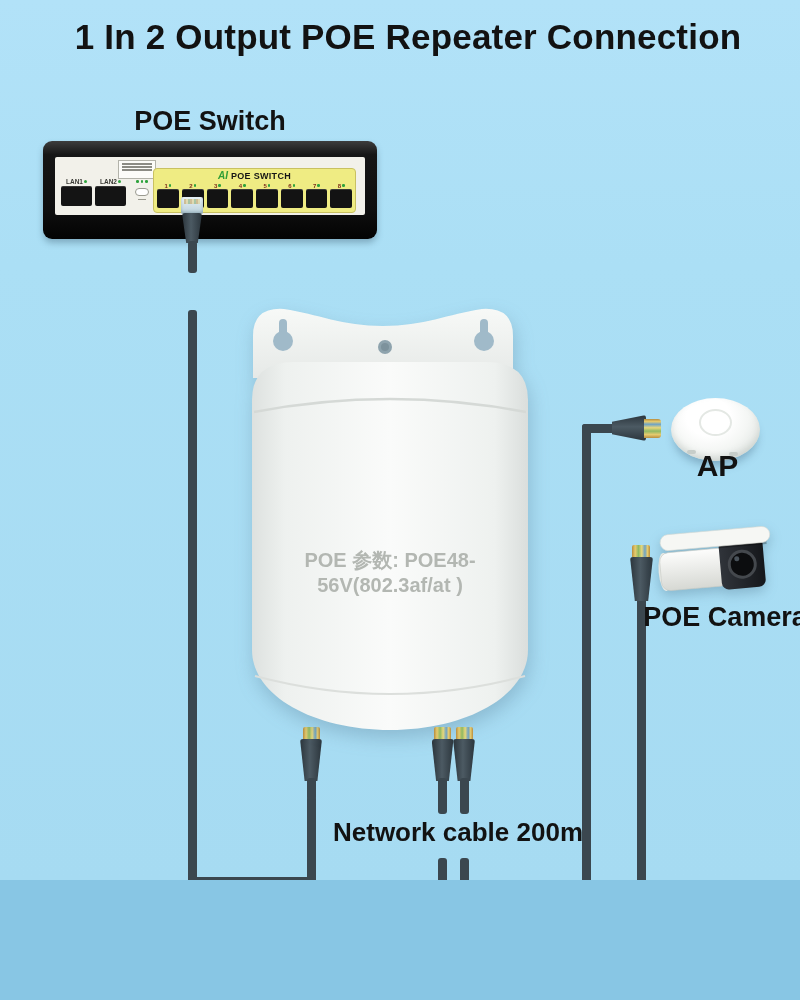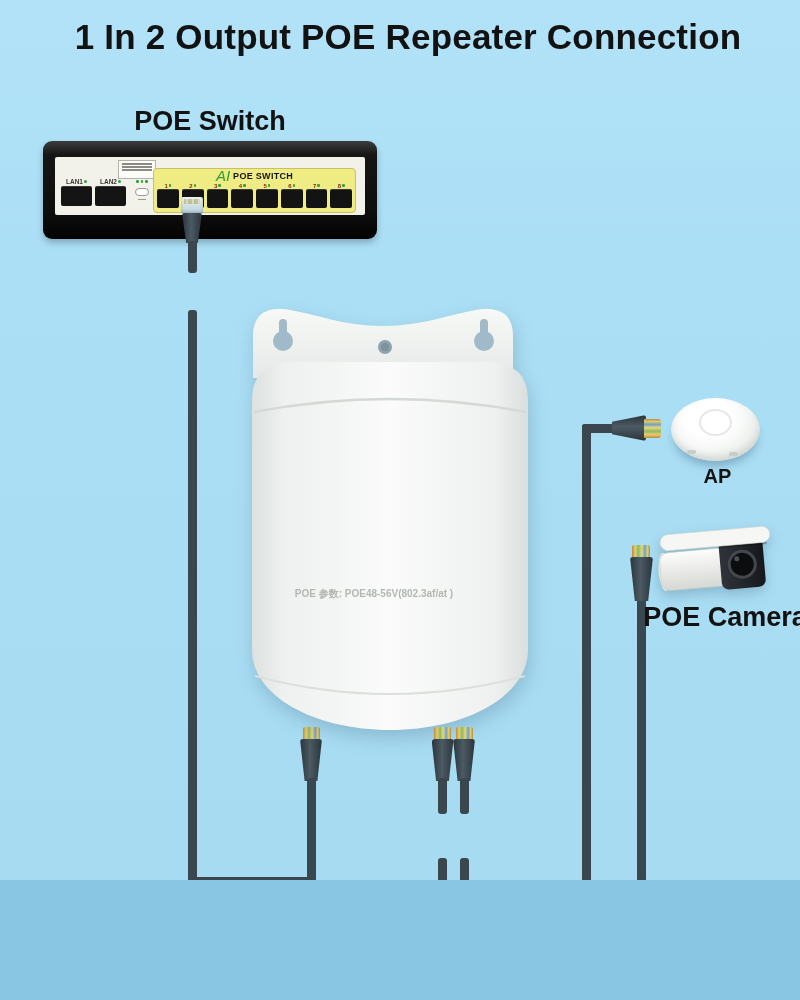--- a/index.html
+++ b/index.html
@@ -28,21 +28,21 @@
   .lan .t{font-size:6.5px;font-weight:bold;color:#3a3a35;height:8px;display:flex;align-items:center;justify-content:center;gap:1px;}
   .led{display:inline-block;width:3px;height:3px;border-radius:50%;background:#2ea33c;}
   .jack{margin-top:1px;height:20px;background:#141414;border-radius:2px;box-shadow:inset 0 1px 0 rgba(255,255,255,.14);}
   .mid{position:absolute;left:77px;top:23px;width:20px;}
   .mid .dots{display:flex;justify-content:center;gap:2px;}
   .mid .dots i{width:2.5px;height:2.5px;border-radius:50%;background:#2ea33c;}
   .mid .oval{width:12px;height:6px;border:1px solid #9a9a90;border-radius:4px;background:#fff;margin:5px auto 0;}
   .mid .bar{width:8px;height:1.5px;background:#9a9a90;margin:3px auto 0;}
   .panel{position:absolute;left:98px;top:11px;width:201px;height:43px;background:#efec83;border:1px solid #c9c161;border-radius:4px;}
   .panel-title{height:11px;margin-top:1px;display:flex;justify-content:center;align-items:center;gap:3px;}
-  .panel-title .ai{color:#2f9e35;font-style:italic;font-weight:normal;font-size:15px;}
+  .panel-title .ai{color:#2f9e35;font-style:italic;font-weight:bold;font-size:10px;}
   .panel-title .pt{color:#151515;font-weight:bold;font-size:9px;letter-spacing:.3px;}
   .ports-row{position:absolute;left:3px;right:3px;top:13px;display:flex;gap:3px;}
   .pslot{flex:1;}
   .pnum{font-size:6px;font-weight:bold;color:#7c2c1a;height:7px;display:flex;align-items:center;justify-content:center;gap:1px;}
   .pnum .led{width:2.5px;height:2.5px;}
   .pjack{height:19px;background:#131313;border-radius:2px;box-shadow:inset 0 1px 0 rgba(255,255,255,.16);}
 
   
   .cable{position:absolute;background:#3b474f;border-radius:3px;}
   .rj-pins{position:absolute;border-radius:2px 2px 0 0;
@@ -59,29 +59,29 @@
     background:repeating-linear-gradient(90deg,#c49a4e 0 2px,#e3cf82 2px 4px,#7da86a 4px 6px);}
 
   .cable100-label{top:274px;left:30px;width:354px;font-size:26px;}
   .cable200-label{top:817px;left:280px;width:356px;font-size:26px;}
 
   
   .repeater-svg{position:absolute;left:240px;top:298px;width:300px;height:450px;
     filter:drop-shadow(2px 8px 9px rgba(70,100,125,.28));}
   .rep-name{top:477px;left:240px;width:300px;font-size:29px;letter-spacing:1px;
     color:#c6c9c5;text-shadow:0 1px 0 #ffffff;}
-  .rep-spec{top:547px;left:224px;width:300px;font-size:10px;font-weight:bold;color:#b3b7b2;margin-top:40px;}
+  .rep-spec{top:547px;left:240px;width:300px;font-size:20px;font-weight:bold;color:#b3b7b2;}
 
   
   .ap{position:absolute;left:671px;top:398px;width:89px;height:63px;border-radius:50%;
     background:radial-gradient(ellipse at 42% 30%,#ffffff 30%,#f4f6f4 55%,#e3e7e4 78%,#d2d7d4 100%);
     box-shadow:0 8px 9px -3px rgba(60,95,120,.38),inset 0 -4px 6px rgba(150,160,155,.28);}
   .ap-ring{position:absolute;left:28px;top:11px;width:29px;height:23px;border:2px solid #e4e8e4;border-radius:50%;}
   .ap-notch{position:absolute;width:9px;height:4px;background:#c7cdc9;border-radius:2px;}
-  .ap-label{top:465px;left:655px;width:125px;font-size:20px;}
+  .ap-label{top:449px;left:655px;width:125px;font-size:30px;}
 
   
   .camera-svg{position:absolute;left:650px;top:518px;width:145px;height:88px;
     filter:drop-shadow(0 5px 6px rgba(60,95,120,.3));}
   .camera-label{top:602px;left:615px;width:220px;font-size:27px;}
 </style>
 </head>
 <body>
 
 <div class="stage">
@@ -230,20 +230,21 @@
   </svg>
   <div class="lbl rep-spec">POE 参数: POE48-56V(802.3af/at )</div>
 
   <div class="rj-pins" style="left:434px;top:727px;width:17px;height:12px;"></div>
   <div class="rj-boot" style="left:431.5px;top:739px;width:22px;height:42px;"></div>
   <div class="cable" style="left:438px;top:778px;width:9px;height:36px;"></div>
   <div class="rj-pins" style="left:455.5px;top:727px;width:17px;height:12px;"></div>
   <div class="rj-boot" style="left:453px;top:739px;width:22px;height:42px;"></div>
   <div class="cable" style="left:459.5px;top:778px;width:9px;height:36px;"></div>
 
+  <div class="lbl cable200-label">Network cable 200m</div>
 
   <div class="cable" style="left:438px;top:858px;width:9px;height:86px;"></div>
   <div class="cable" style="left:438px;top:935px;width:208px;height:9px;"></div>
   <div class="cable" style="left:637px;top:596px;width:9px;height:348px;"></div>
   <div class="rj-pins" style="left:632px;top:545px;width:18px;height:12px;"></div>
   <div class="rj-boot" style="left:630px;top:557px;width:23px;height:44px;"></div>
 
   <div class="cable" style="left:459.5px;top:858px;width:9px;height:40px;"></div>
   <div class="cable" style="left:459.5px;top:889px;width:131px;height:9px;"></div>
   <div class="cable" style="left:582px;top:424px;width:9px;height:474px;"></div>

